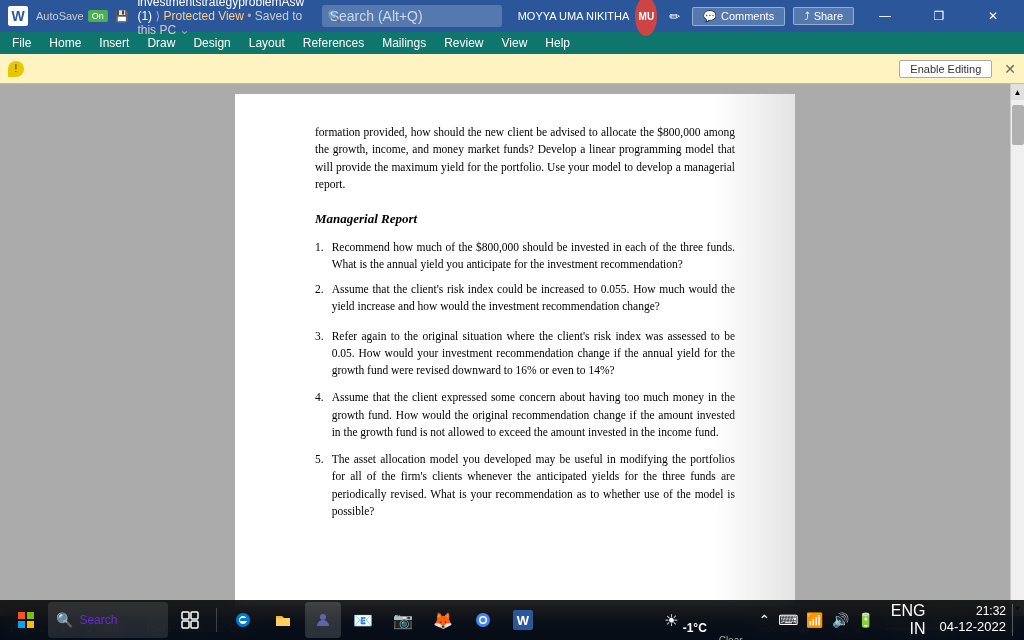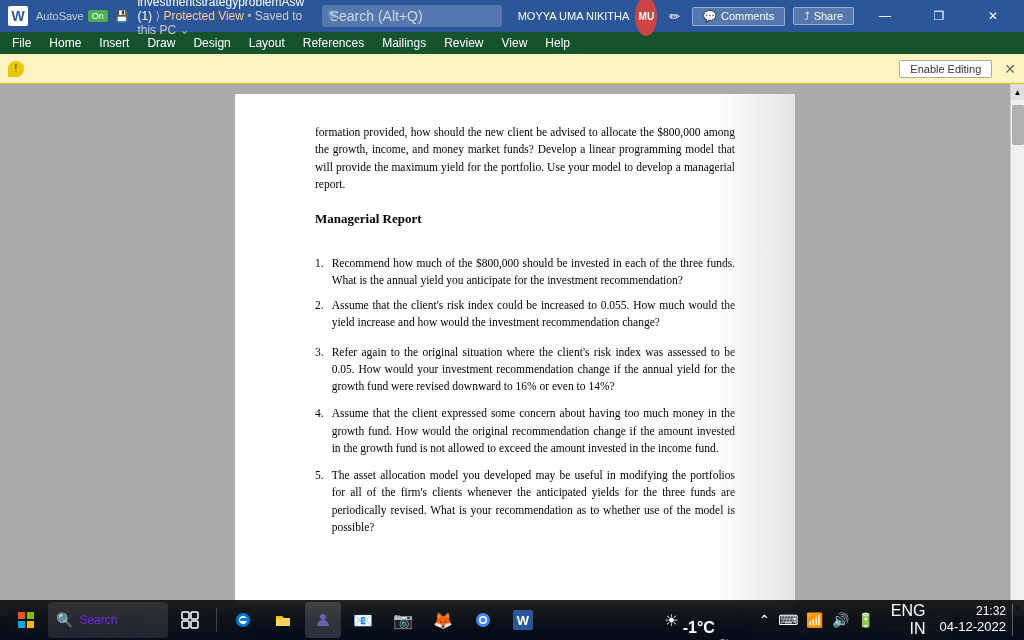--- a/index.html
+++ b/index.html
@@ -60,21 +60,21 @@
     }
     #title-bar .win-btn {
       width: 46px; height: 32px;
       display: flex; align-items: center; justify-content: center;
       font-size: 12px; color: white; cursor: pointer;
     }
 
     
     #menu-bar {
       height: 22px;
-      background: #14532d;
+      background: #0f766e;
       display: flex;
       align-items: center;
       padding: 0 4px;
       gap: 2px;
     }
     #menu-bar span {
       color: white;
       font-size: 12px;
       padding: 2px 8px;
       cursor: pointer;
@@ -162,21 +162,22 @@
     }
 
     .doc-text {
       text-align: justify;
       margin-bottom: 8px;
       font-size: 11.5px;
     }
     .section-title {
       font-weight: bold;
       font-size: 13px;
-      margin: 16px 0 26px 0;
+      margin: 16px 0 10px 0;
+      font-style: italic;
     }
     .numbered-list {
       list-style: none;
       padding: 0;
       margin: 0 0 12px 0;
     }
     .numbered-list li {
       display: flex;
       gap: 8px;
       margin-bottom: 8px;
@@ -493,21 +494,21 @@
   </div>
   <div class="taskbar-btn">
     <div style="background:#2b579a;color:white;font-weight:bold;font-size:13px;width:20px;height:20px;display:flex;align-items:center;justify-content:center;border-radius:2px;">W</div>
   </div>
 
   <div class="taskbar-right">
 
     <div class="weather">
       <span style="font-size:16px;">☀</span>
       <div style="line-height:1.2;">
-        <div style="font-size:16px;font-weight:bold;margin-top:28px;">-1°C</div>
+        <div style="font-size:12px;font-weight:bold;margin-top:28px;">-1°C</div>
         <div style="font-size:10px;color:#aaa;padding-left:36px;">Clear</div>
       </div>
     </div>
 
     <div class="sys-icons">
       <span class="sys-icon">⌃</span>
       <span class="sys-icon">⌨</span>
       <span class="sys-icon">📶</span>
       <span class="sys-icon">🔊</span>
       <span class="sys-icon">🔋</span>

